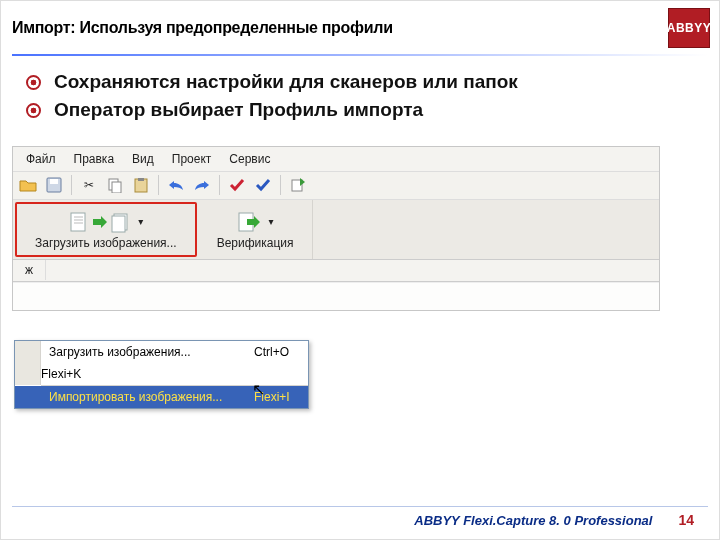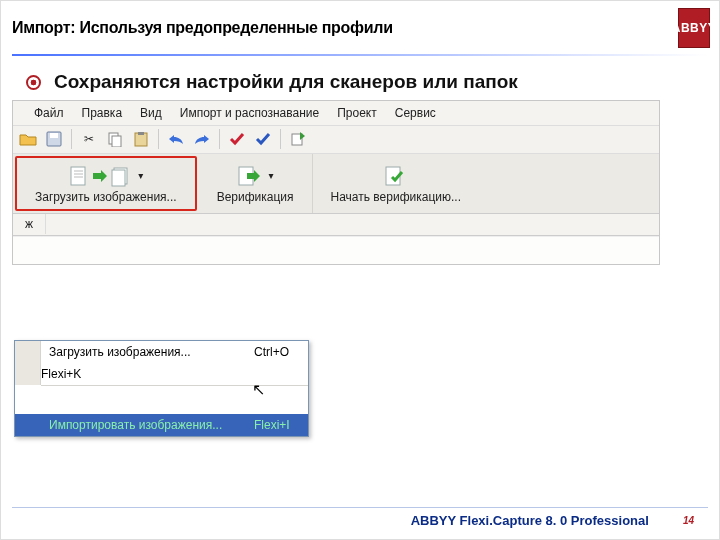--- a/index.html
+++ b/index.html
@@ -2,32 +2,32 @@
 <html><head>
 <meta charset="utf-8">
 <style>
   *{box-sizing:border-box;margin:0;padding:0;}
   body{width:720px;height:540px;font-family:Arial,Helvetica,sans-serif;background:#fff;position:relative;overflow:hidden;}
   .slide-border{position:absolute;inset:0;border:1px solid #ddd;}
 
   
   .title-row{display:flex;align-items:center;padding:8px 10px 6px 12px;gap:10px;}
   .title{font-size:16px;font-weight:900;color:#000;flex:1;letter-spacing:-.3px;}
-  .logo{width:32px;height:40px;background:#b11d24;color:#fff;font-size:9px;font-weight:bold;display:flex;flex-direction:column;align-items:center;justify-content:center;line-height:1;border:1px solid #7a0f14;}
+  .logo{width:42px;height:40px;background:#b11d24;color:#fff;font-size:9px;font-weight:bold;display:flex;flex-direction:column;align-items:center;justify-content:center;line-height:1;border:1px solid #7a0f14;}
   .logo .big{font-size:12px;letter-spacing:.5px;}
   .title-underline{height:2px;margin:0 12px 0 12px;background:linear-gradient(to right,#4a72ff,#b3c4ff 60%,#fff);}
 
   
-  .bullets{padding:14px 30px 2px 54px;border-radius:28px;}
+  .bullets{padding:14px 30px 20px 54px;border-radius:28px;}
   .bullets li{list-style:none;position:relative;font-size:19px;font-weight:700;color:#111;margin-bottom:4px;line-height:1.25;}
   .bullets li::before{content:"";position:absolute;left:-28px;top:5px;width:11px;height:11px;border:2px solid #b11d24;border-radius:50%;background:radial-gradient(circle,#b11d24 35%,transparent 40%);}
 
   
   .app{margin:0 60px 0 12px;border:1px solid #c7c7c7;background:#f7f7f5;font-family:Tahoma,Arial,sans-serif;font-size:12px;color:#222;}
-  .menubar{display:flex;gap:0;background:#f4f3f0;border-bottom:1px solid #ddd;padding:2px 12px;}
+  .menubar{display:flex;gap:0;background:#f4f3f0;border-bottom:1px solid #ddd;padding:2px 4px;}
   .menubar span{padding:3px 9px;}
 
   .toolrow1{display:flex;align-items:center;background:#f3f2ee;border-bottom:1px solid #ddd;padding:2px 4px;height:28px;gap:4px;}
   .tb{width:22px;height:22px;display:flex;align-items:center;justify-content:center;border-radius:2px;}
   .sep{width:1px;height:20px;background:#ccc;margin:0 2px;}
 
   .toolrow2{display:flex;align-items:stretch;background:#eceae5;border-bottom:1px solid #ccc;height:60px;}
   .bigbtn{display:flex;flex-direction:column;align-items:center;justify-content:center;padding:2px 18px;border-right:1px solid #d6d4cf;position:relative;}
   .bigbtn.red{border:2px solid #d7261c;border-radius:2px;margin:2px;}
   .bigbtn .glyphs{font-size:18px;height:26px;display:flex;align-items:center;gap:2px;}
@@ -36,56 +36,56 @@
   .tabbar{display:flex;align-items:center;background:#f4f3f0;border-bottom:1px solid #ccc;height:22px;font-size:12px;}
   .tabbar .tab{padding:3px 12px;border-right:1px solid #ddd;}
 
   
   .menu-drop{position:absolute;left:14px;top:340px;width:295px;background:#fff;border:1px solid #7a95b3;box-shadow:2px 2px 4px rgba(0,0,0,.25);font-family:Tahoma,Arial,sans-serif;font-size:12px;}
   .menu-drop .row{display:flex;align-items:center;height:22px;}
   .menu-drop .gut{width:26px;height:100%;background:#e9e7e0;border-right:1px solid #d6d4cf;}
   .menu-drop .txt{flex:1;padding:0 8px;}
   .menu-drop .sc{width:54px;padding-right:14px;text-align:left;}
   .menu-drop .sepb{height:1px;margin-left:26px;background:#d6d4cf;}
-  .menu-drop .row.sel{background:#3763b8;color:#86efac;margin-top:28px;}
+  .menu-drop .row.sel{background:#3763b8;color:#fde047;}
   .menu-drop .row.sel .gut{background:#3763b8;border-right-color:#3763b8;}
   .cursor{position:absolute;left:252px;top:380px;font-size:16px;color:#000;}
 
   
   .footer{position:absolute;left:0;right:0;bottom:12px;display:flex;align-items:center;padding:0 26px;}
   .footer .line{height:1px;background:#b8c7e8;flex:0 0 100%;position:absolute;left:12px;right:12px;top:-6px;}
-  .footer .prod{flex:1;text-align:right;font-size:13px;font-weight:700;color:#0a2c86;}
-  .footer .pg{font-size:10px;font-weight:700;color:#b11d24;margin-left:34px;font-style:italic;}
+  .footer .prod{flex:1;text-align:right;font-size:13px;font-weight:700;color:#0a2c86;font-style:italic;}
+  .footer .pg{font-size:14px;font-weight:700;color:#b11d24;margin-left:26px;}
 
   
   svg{display:block}
 </style>
 </head>
 <body>
 
 <div class="slide-border"></div>
 
 <div class="title-row">
   <div class="title">Импорт: Используя предопределенные профили</div>
   <div class="logo">
     <span class="big">ABBYY</span>
   </div>
 </div>
 <div class="title-underline"></div>
 
 <ul class="bullets">
   <li>Сохраняются настройки для сканеров или папок</li>
+  <li>Оператор выбирает Профиль импорта</li>
 </ul>
 
 <div class="app">
   <div class="menubar">
     <span>Файл</span>
     <span>Правка</span>
     <span>Вид</span>
-    <span>Импорт и распознавание</span>
     <span>Проект</span>
     <span>Сервис</span>
   </div>
 
   <div class="toolrow1">
     <div class="tb">
         <svg width="18" height="16">
           <path d="M1 4h6l2 2h8v8H1z" fill="#f3c150" stroke="#b5871e"></path>
         </svg>
       </div>
@@ -163,29 +163,20 @@
     <div class="bigbtn">
       <div class="glyphs">
         <svg width="24" height="22">
             <rect x="2" y="2" width="14" height="18" fill="#fff" stroke="#9aa"></rect>
             <path d="M10 8h7V5l6 6-6 6v-3h-7z" fill="#37a837"></path>
           </svg>
         <span style="font-size:10px;margin-left:6px">▾</span>
       </div>
       <div class="lbl">Верификация</div>
     </div>
-    <div class="bigbtn" style="border-right:none">
-      <div class="glyphs">
-        <svg width="24" height="22">
-            <rect x="2" y="2" width="14" height="18" fill="#fff" stroke="#9aa"></rect>
-            <path d="M8 12l3 3 7-8" stroke="#37a837" stroke-width="3" fill="none"></path>
-          </svg>
-      </div>
-      <div class="lbl">Начать верификацию...</div>
-    </div>
   </div>
 
   <div class="tabbar">
     <div class="tab">ж</div>
   </div>
   <div style="height:28px;border-top:1px solid #eee;background:#fdfdfc"></div>
 </div>
 
 <div class="menu-drop">
   <div class="row">

